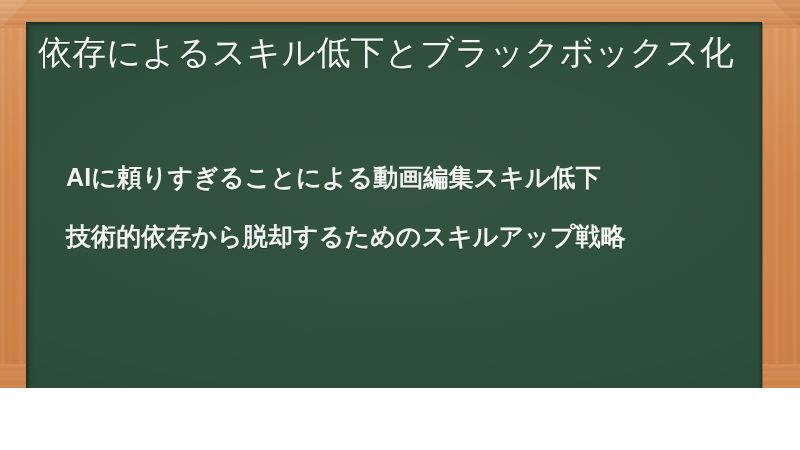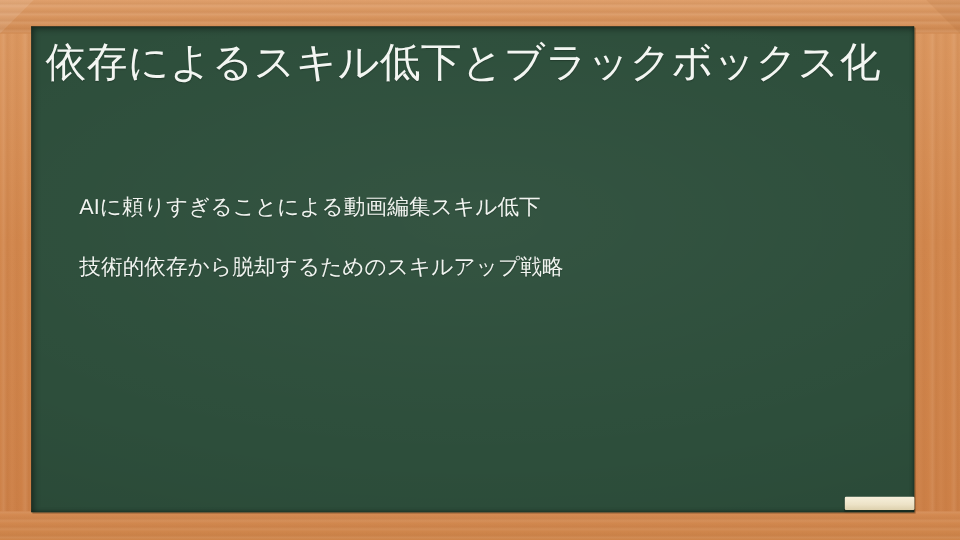--- a/index.html
+++ b/index.html
@@ -12,21 +12,21 @@
     width: 800px;
     height: 450px;
     overflow: hidden;
     font-family: "Liberation Sans", "DejaVu Sans", sans-serif;
   }
 
   
   .slide {
     position: relative;
     width: 800px;
-    height: 450px;
+    height: 388px;
     box-sizing: border-box;
     background-color: #d3884f;
     background-image:
       
       repeating-linear-gradient(
         90deg,
         rgba(255,255,255,0.00) 0px,
         rgba(255,255,255,0.07) 3px,
         rgba(120,60,20,0.06) 6px,
         rgba(255,255,255,0.02) 10px,
@@ -113,23 +113,23 @@
     position: absolute;
     left: 40px;
     top: 140px;
     width: 690px;
     margin: 0;
     padding: 0;
     list-style: none;
   }
   .bullet-item {
     color: #f1f4f0;
-    font-size: 18px;
+    font-size: 25px;
     line-height: 1.22;
-    font-weight: 400;
+    font-weight: 700;
     margin: 0 0 28px 0;
     letter-spacing: 0.1px;
     text-shadow: 0 1px 1px rgba(0,0,0,0.22);
     white-space: nowrap;
   }
   .bullet-item:last-child { margin-bottom: 0; }
 
   
   .chalk-ledge {
     position: absolute;

